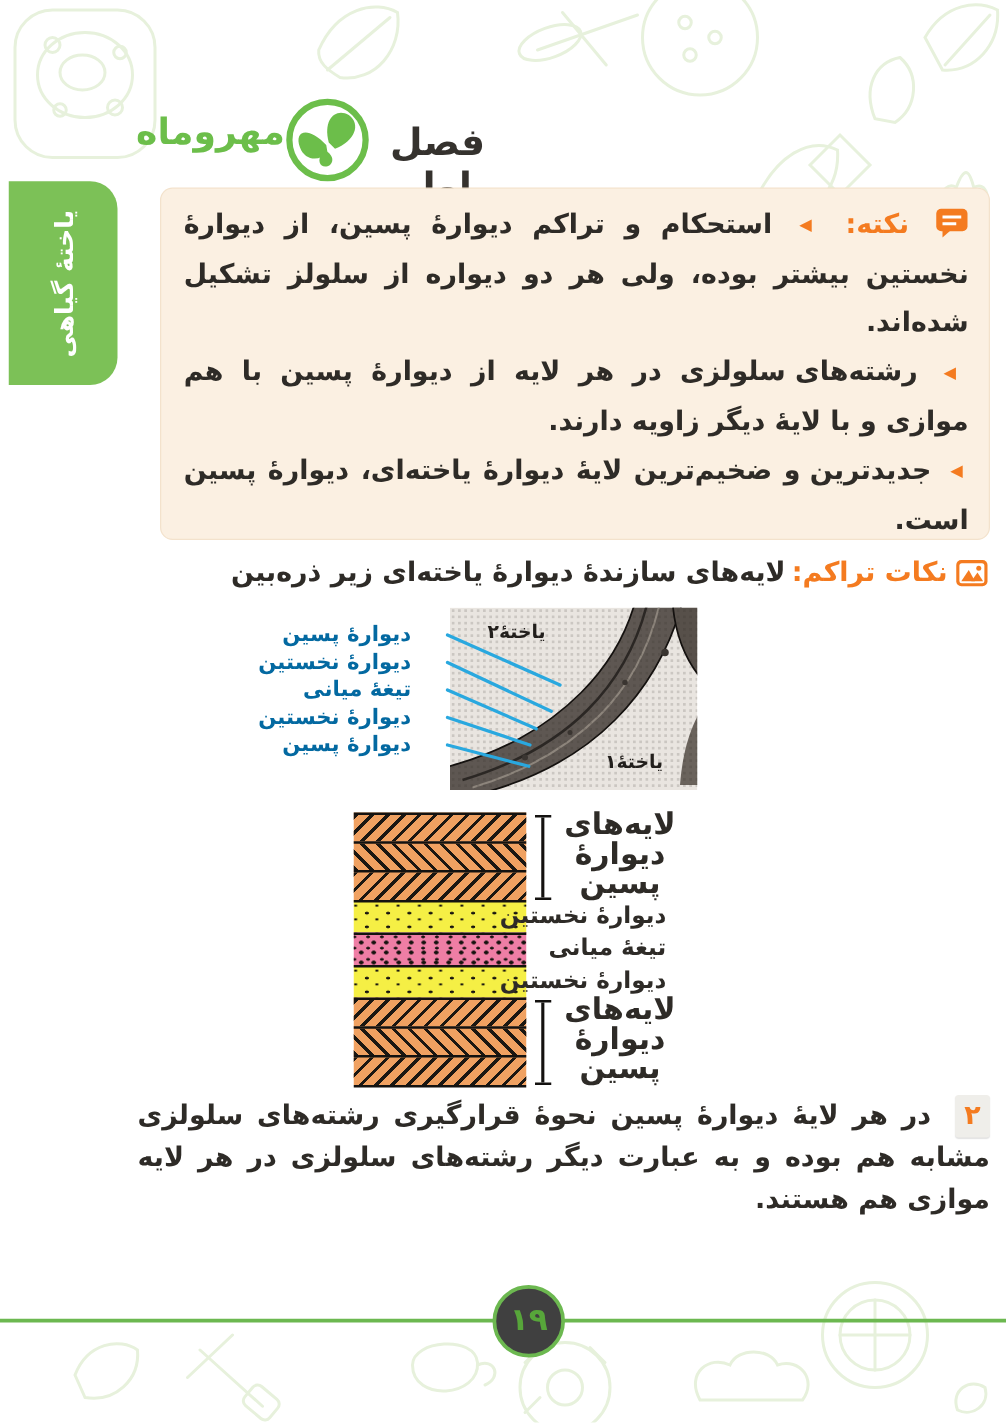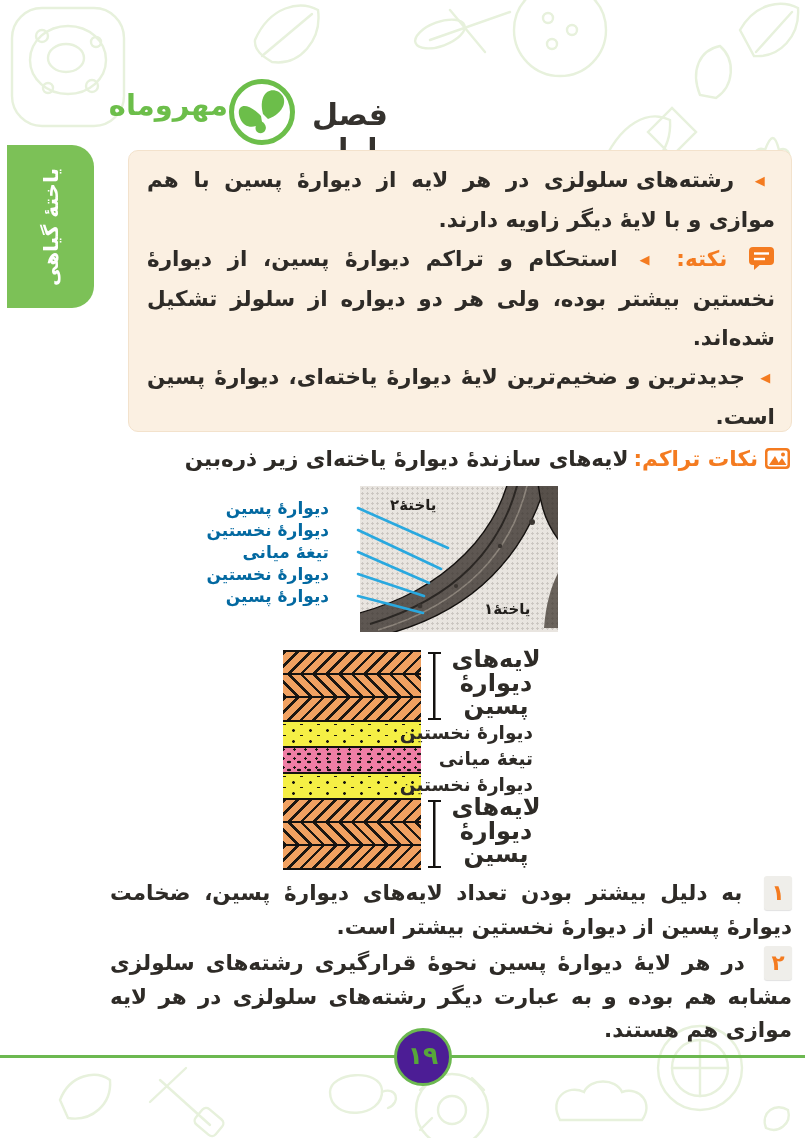--- a/index.html
+++ b/index.html
@@ -75,21 +75,21 @@
   
   .points{position:absolute;right:13px;top:876px;width:682px;z-index:2;}
   .point{margin:0 0 3px 0;font-size:21.5px;line-height:33.5px;font-weight:bold;color:#2e2b27;
     text-align:justify;}
   .pt-badge{display:inline-block;min-width:14px;padding:0 7px;background:#EFEEEA;border-radius:3px;
     color:#F47B20;text-align:center;margin-left:8px;box-shadow:0 1px 1px rgba(0,0,0,0.12);}
 
   
   .foot-line{position:absolute;left:0;top:1055px;width:805px;height:3px;background:#6CB850;z-index:2;}
   .page-badge{position:absolute;left:394px;top:1028px;width:52px;height:52px;border-radius:50%;
-    background:#4c1d95;border:3px solid #6CB850;z-index:3;display:flex;align-items:center;justify-content:center;}
+    background:#404040;border:3px solid #6CB850;z-index:3;display:flex;align-items:center;justify-content:center;}
   .page-num{font-size:25px;font-weight:bold;color:#57A63A;padding-bottom:3px;}
 </style>
 </head>
 <body>
 
 <svg class="layer0" width="805" height="1138" viewBox="0 0 805 1138">
   <g fill="none" stroke="#E7F1DC" stroke-width="2.4" stroke-linecap="round">
     <rect x="12" y="8" width="112" height="118" rx="30"></rect>
     <ellipse cx="68" cy="60" rx="38" ry="34"></ellipse>
     <ellipse cx="66" cy="58" rx="18" ry="14"></ellipse>
@@ -140,35 +140,35 @@
   </svg>
 </div>
 <div class="chapter-title">فصل اول</div>
 
 <div class="side-tab">
   <span class="side-tab-text">یاختهٔ گیاهی</span>
 </div>
 
 <div class="note-box">
   <p class="note-p">
-    <span class="bullet">◀</span>
-    <span>رشته‌های سلولزی در هر لایه از دیوارهٔ پسین با هم موازی و با لایهٔ دیگر زاویه دارند.</span>
-  </p>
-  <p class="note-p">
     <span class="note-icon">
       <svg width="27" height="25" viewBox="0 0 27 25">
         <rect x="1" y="1" width="25" height="18" rx="4" fill="#F47B20"></rect>
         <polygon points="6,17 6,24 14,17" fill="#F47B20"></polygon>
         <line x1="6" y1="7.5" x2="21" y2="7.5" stroke="#fff" stroke-width="2.4"></line>
         <line x1="6" y1="13" x2="17" y2="13" stroke="#fff" stroke-width="2.4"></line>
       </svg>
     </span>
     <span class="note-label">نکته:</span>
     <span class="bullet">◀</span>
     <span>استحکام و تراکم دیوارهٔ پسین، از دیوارهٔ نخستین بیشتر بوده، ولی هر دو دیواره از سلولز تشکیل شده‌اند.</span>
+  </p>
+  <p class="note-p">
+    <span class="bullet">◀</span>
+    <span>رشته‌های سلولزی در هر لایه از دیوارهٔ پسین با هم موازی و با لایهٔ دیگر زاویه دارند.</span>
   </p>
   <p class="note-p">
     <span class="bullet">◀</span>
     <span>جدیدترین و ضخیم‌ترین لایهٔ دیوارهٔ یاخته‌ای، دیوارهٔ پسین است.</span>
   </p>
 </div>
 
 <div class="vp-heading">
   <span class="vp-icon">
     <svg width="27" height="23" viewBox="0 0 27 23">
@@ -241,24 +241,20 @@
 <div class="mid-lab" style="top:746px;">تیغهٔ میانی</div>
 <div class="mid-lab" style="top:772px;">دیوارهٔ نخستین</div>
 <div class="bkt-col bot">
   <div>لایه‌های</div>
   <div>دیوارهٔ</div>
   <div>پسین</div>
 </div>
 
 <div class="points">
   <p class="point">
-    <span class="pt-badge">۱</span>
-    <span>به دلیل بیشتر بودن تعداد لایه‌های دیوارهٔ پسین، ضخامت دیوارهٔ پسین از دیوارهٔ نخستین بیشتر است.</span>
-  </p>
-  <p class="point">
     <span class="pt-badge">۲</span>
     <span>در هر لایهٔ دیوارهٔ پسین نحوهٔ قرارگیری رشته‌های سلولزی مشابه هم بوده و به عبارت دیگر رشته‌های سلولزی در هر لایه موازی هم هستند.</span>
   </p>
 </div>
 
 <div class="foot-line"></div>
 <div class="page-badge">
   <span class="page-num">۱۹</span>
 </div>
 

